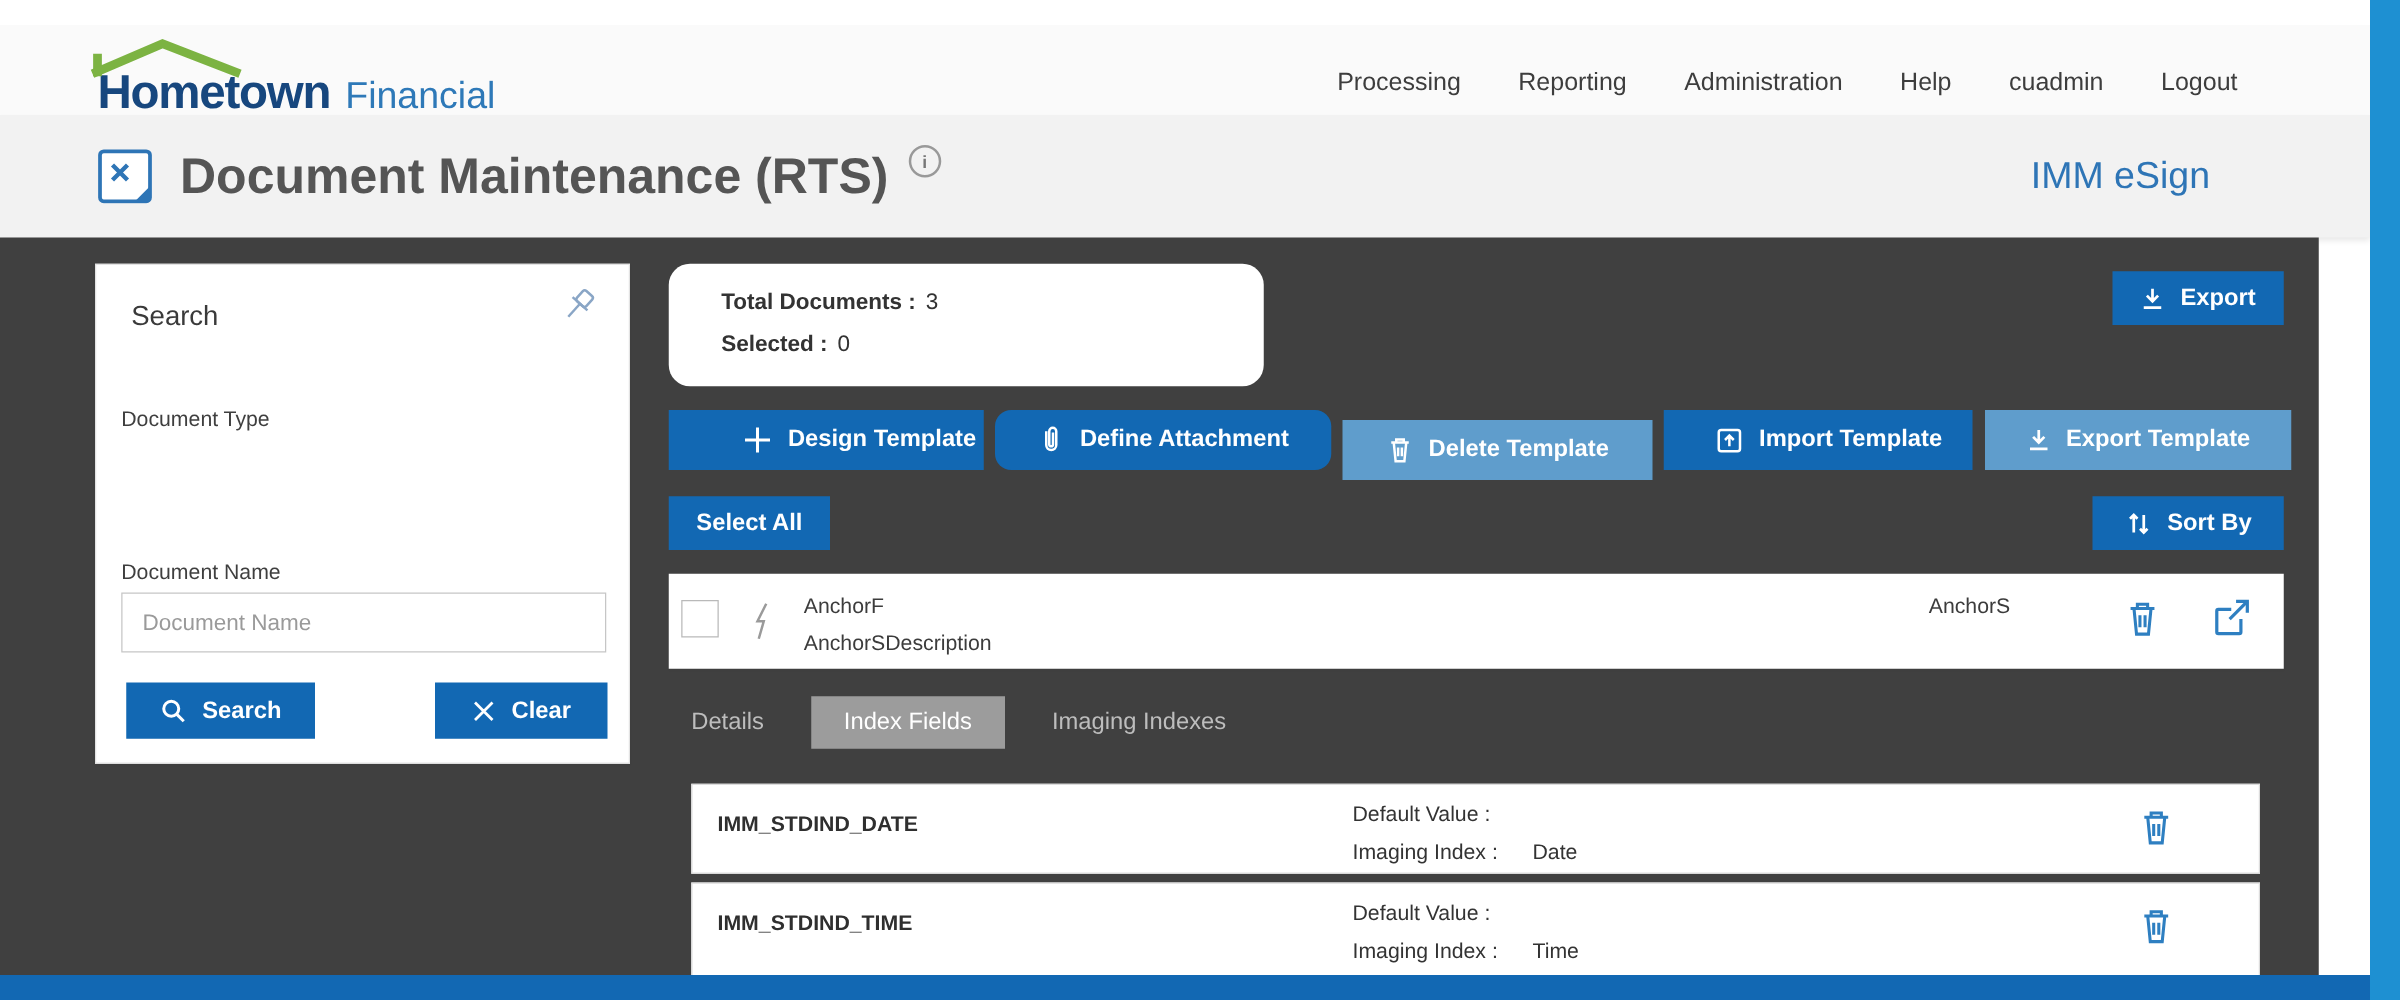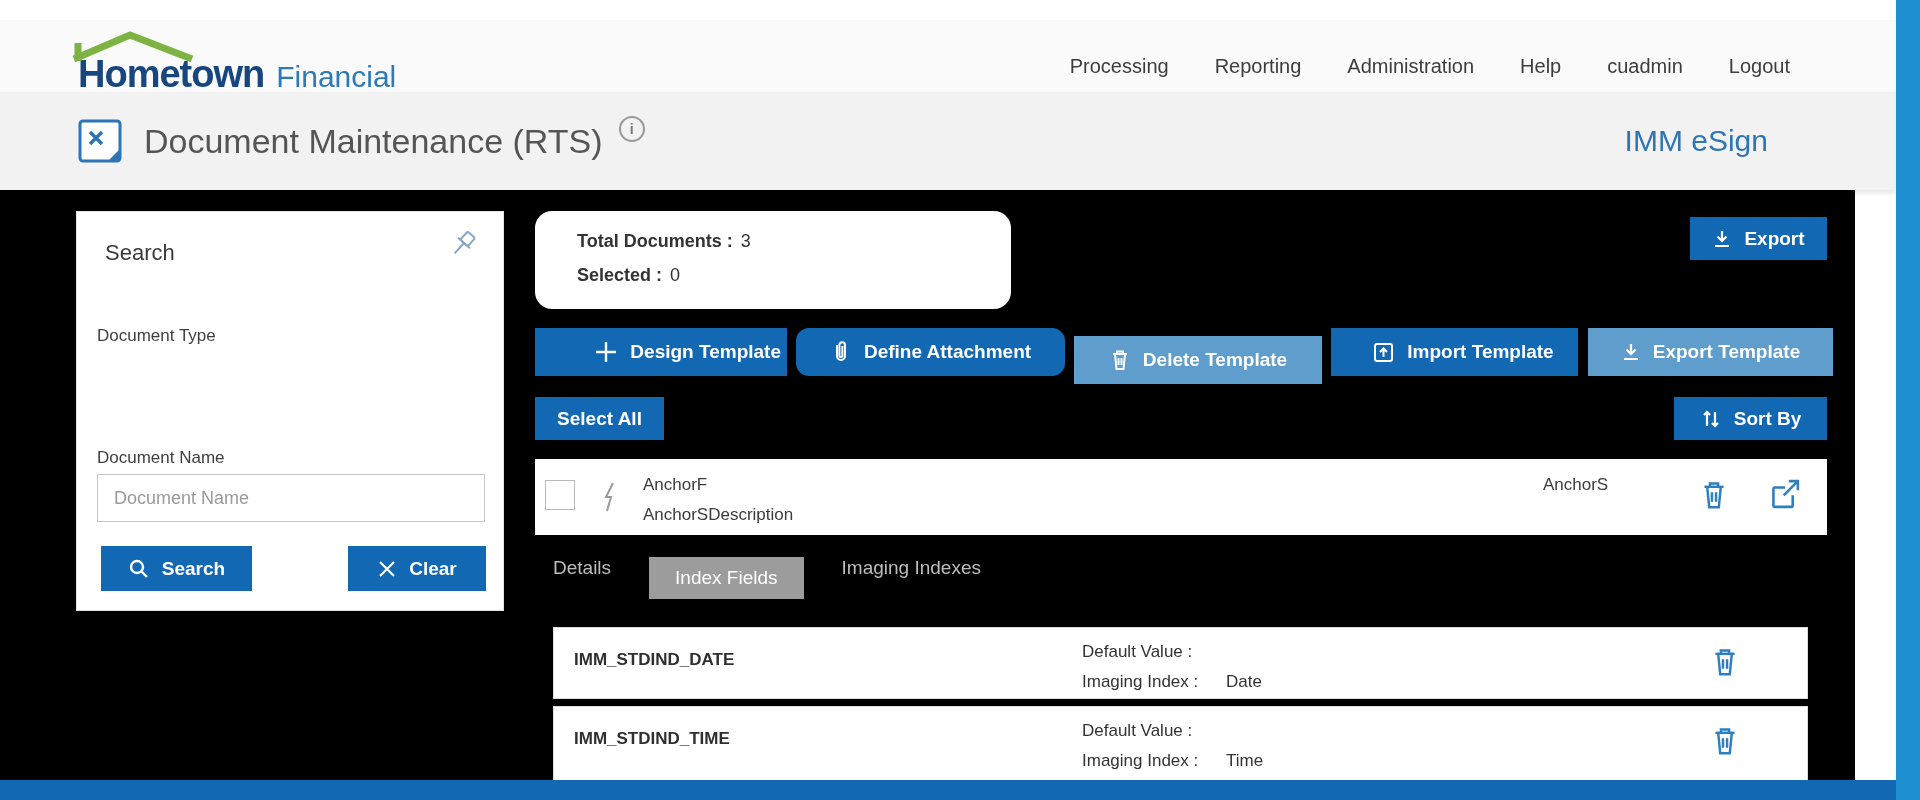--- a/index.html
+++ b/index.html
@@ -19,29 +19,29 @@
   .logo-sub{font-size:30px;font-weight:400;color:#2e79b8;}
   .nav{display:flex;gap:46px;}
   .nav a{font-size:20px;color:#3d3d3d;text-decoration:none;cursor:pointer;white-space:nowrap;}
   
   .titlebar{
     position:absolute;left:0;top:92px;width:1896px;height:98px;background:#f2f2f2;
     box-shadow:0 3px 5px rgba(0,0,0,0.10);
     display:flex;align-items:center;padding:0 128px 0 78px;box-sizing:border-box;
   }
   .doc-icon{margin-right:22px;display:flex;}
-  .page-title{font-size:34px;font-weight:400;color:#555;}
+  .page-title{font-size:40px;font-weight:700;color:#555;}
   .info-circle{
     width:22px;height:22px;border:2px solid #999;border-radius:50%;
     color:#777;font-size:14px;font-weight:bold;display:flex;align-items:center;justify-content:center;
     margin-left:16px;align-self:flex-start;margin-top:24px;cursor:pointer;
   }
   .brand{margin-left:auto;font-size:30px;color:#2e75b6;}
   
-  .content{position:absolute;left:0;top:190px;width:1855px;height:590px;background:#000000;overflow:hidden;}
+  .content{position:absolute;left:0;top:190px;width:1855px;height:590px;background:#404040;overflow:hidden;}
   .card{background:#fff;}
   
   .search-panel{
     position:absolute;left:76px;top:21px;width:428px;height:400px;background:#fff;
     border:1px solid #e3e3e3;box-sizing:border-box;box-shadow:0 1px 2px rgba(0,0,0,.05);
   }
   .panel-title{position:absolute;left:28px;top:28px;font-size:22px;color:#3a3a3a;}
   .pin{position:absolute;right:24px;top:18px;cursor:pointer;}
   .field-label{position:absolute;font-size:17px;color:#3f3f3f;}
   .lbl-type{left:20px;top:114px;}
@@ -86,21 +86,21 @@
   
   .doc-row{position:absolute;left:535px;top:269px;width:1292px;height:76px;background:#fff;box-shadow:0 1px 2px rgba(0,0,0,.05);}
   .checkbox{position:absolute;left:10px;top:21px;width:30px;height:30px;border:1px solid #b9b9b9;background:#fff;box-sizing:border-box;cursor:pointer;}
   .lightning{position:absolute;left:66px;top:22px;}
   .doc-name{position:absolute;left:108px;top:16px;font-size:17px;color:#3c3c3c;}
   .doc-desc{position:absolute;left:108px;top:46px;font-size:17px;color:#3c3c3c;}
   .anchor-s{position:absolute;left:1008px;top:16px;font-size:17px;color:#3c3c3c;}
   .row-trash{position:absolute;left:1164px;top:19px;cursor:pointer;}
   .row-external{position:absolute;left:1232px;top:17px;cursor:pointer;}
   
-  .tabs{position:absolute;left:553px;top:367px;height:42px;display:flex;align-items:flex-start;gap:38px;}
+  .tabs{position:absolute;left:553px;top:367px;height:42px;display:flex;align-items:center;gap:38px;}
   .tab{font-size:19px;color:#bdbdbd;cursor:pointer;}
   .tab.active{background:#9c9c9c;color:#fff;height:42px;display:flex;align-items:center;padding:0 26px;}
   
   .if-row{position:absolute;left:553px;width:1255px;background:#fff;border:1px solid #dcdcdc;box-sizing:border-box;}
   .if-row.r0{top:437px;height:72px;}
   .if-row.r1{top:516px;height:84px;}
   .if-name{position:absolute;left:20px;top:22px;font-size:17px;font-weight:bold;color:#2f2f2f;}
   .if-lab1{position:absolute;left:528px;top:14px;font-size:17px;color:#333;}
   .if-lab2{position:absolute;left:528px;top:44px;font-size:17px;color:#333;}
   .if-val{position:absolute;left:672px;top:44px;font-size:17px;color:#333;}

